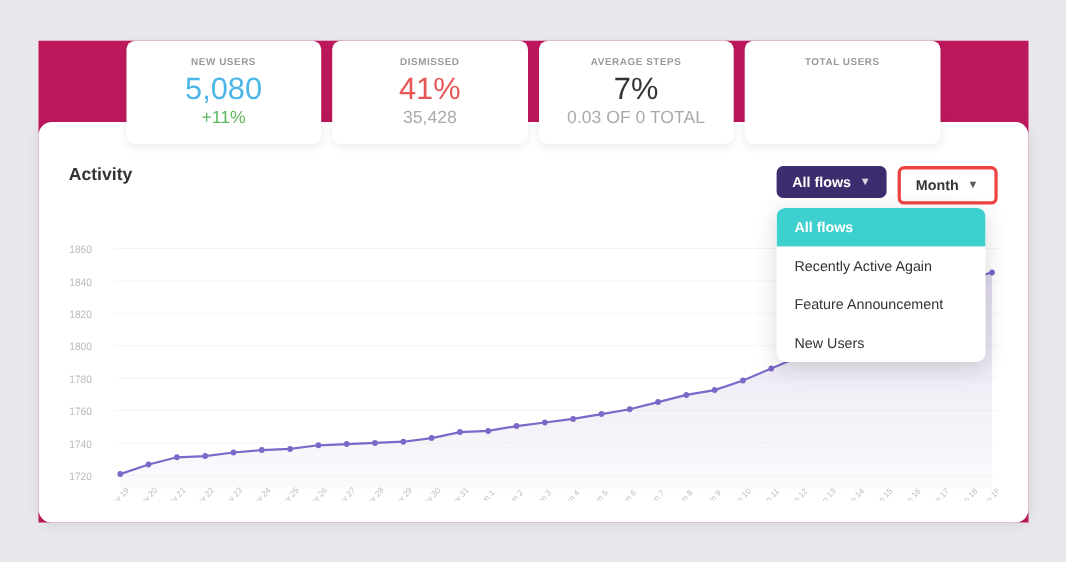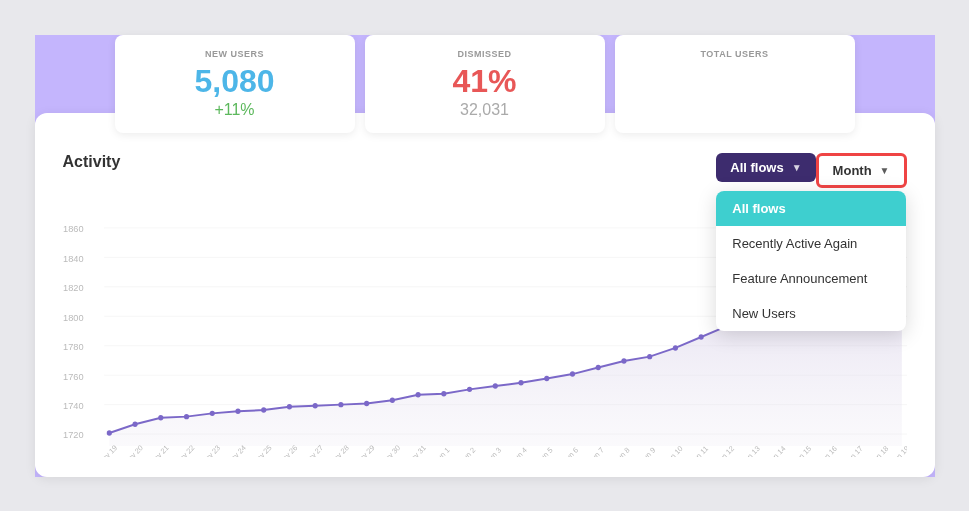--- a/index.html
+++ b/index.html
@@ -7,21 +7,21 @@
       background: #e8e8ec;
       font-family: -apple-system, BlinkMacSystemFont, 'Segoe UI', sans-serif;
       display: flex;
       align-items: center;
       justify-content: center;
       min-height: 100vh;
       padding: 20px;
     }
     .outer {
       width: 900px;
-      background: #c4b5fd;
+      background: #be185d;
       position: relative;
     }
     
     .stats-row {
       display: flex;
       justify-content: center;
       gap: 10px;
       margin-bottom: -20px;
       position: relative;
       z-index: 10;
@@ -38,22 +38,22 @@
     }
     .stat-label {
       font-size: 9px;
       font-weight: 700;
       color: #999;
       letter-spacing: 0.5px;
       text-transform: uppercase;
       margin-bottom: 6px;
     }
     .stat-value {
-      font-size: 32px;
-      font-weight: 700;
+      font-size: 28px;
+      font-weight: 400;
       line-height: 1;
       margin-bottom: 4px;
     }
     .stat-value.blue { color: #4db6e8; }
     .stat-value.red { color: #e85757; }
     .stat-value.dark { color: #333; }
     .stat-sub {
       font-size: 16px;
       color: #aaa;
     }
@@ -72,20 +72,21 @@
       justify-content: space-between;
       margin-bottom: 16px;
     }
     .chart-title {
       font-size: 16px;
       font-weight: 700;
       color: #333;
     }
     .chart-controls {
       display: flex;
+      gap: 10px;
       position: relative;
     }
     .dropdown-btn {
       display: flex;
       align-items: center;
       gap: 8px;
       padding: 7px 14px;
       border-radius: 6px;
       font-size: 13px;
       font-weight: 600;
@@ -148,21 +149,26 @@
 
   <div class="stats-row">
     <div class="stat-card">
       <div class="stat-label">NEW USERS</div>
       <div class="stat-value blue">5,080</div>
       <div class="stat-sub green">+11%</div>
     </div>
     <div class="stat-card">
       <div class="stat-label">DISMISSED</div>
       <div class="stat-value red">41%</div>
-      <div class="stat-sub">32,031</div>
+      <div class="stat-sub">35,428</div>
+    </div>
+    <div class="stat-card">
+      <div class="stat-label">AVERAGE STEPS</div>
+      <div class="stat-value dark">7%</div>
+      <div class="stat-sub">0.03 OF 0 TOTAL</div>
     </div>
     <div class="stat-card">
       <div class="stat-label">TOTAL USERS</div>
     </div>
   </div>
 
   <div class="chart-card" style="padding-top: 40px;">
     <div class="chart-header">
       <div class="chart-title">Activity</div>
       <div class="chart-controls">

